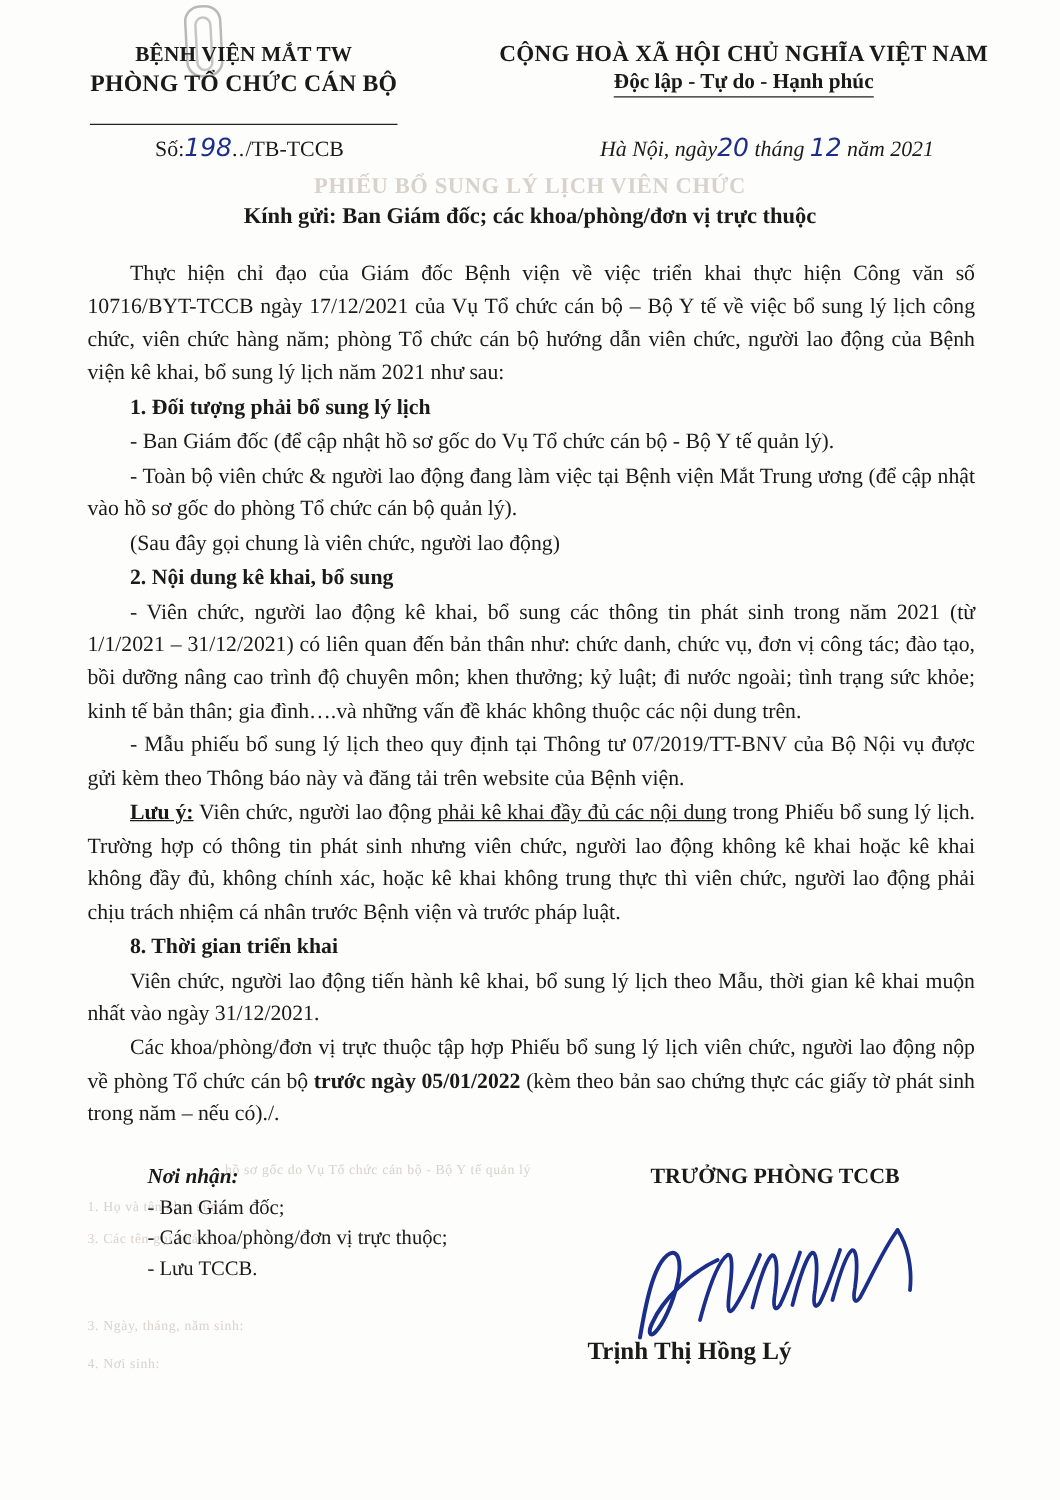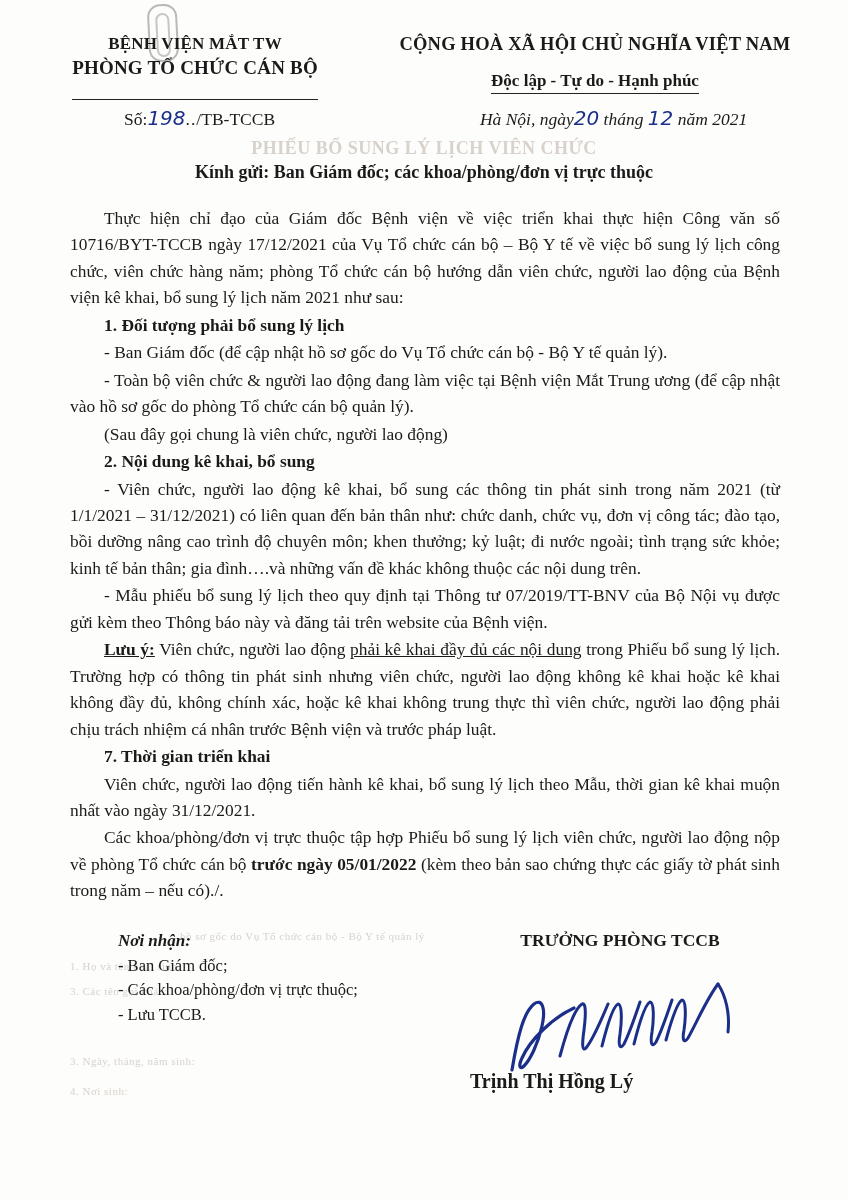--- a/index.html
+++ b/index.html
@@ -88,21 +88,21 @@
     padding-bottom: 20px;
   }
   .nation1 {
     font-size: 18.5px;
     font-weight: bold;
     letter-spacing: 0.2px;
   }
   .nation2 {
     font-size: 17px;
     font-weight: bold;
-    margin-top: 16px;
+    margin-top: 0;
   }
   .nation2 .underline-box {
     display: inline-block;
     border-bottom: 1.6px solid #222;
     padding-bottom: 2px;
   }
 
   .numberline {
     position: absolute;
     top: 106px;
@@ -245,21 +245,21 @@
     <p class="indent center-bold">1. Đối tượng phải bổ sung lý lịch</p>
     <p class="indent">- Ban Giám đốc (để cập nhật hồ sơ gốc do Vụ Tổ chức cán bộ - Bộ Y tế quản lý).</p>
     <p class="indent">- Toàn bộ viên chức &amp; người lao động đang làm việc tại Bệnh viện Mắt Trung ương (để cập nhật vào hồ sơ gốc do phòng Tổ chức cán bộ quản lý).</p>
     <p class="indent">(Sau đây gọi chung là viên chức, người lao động)</p>
     <p class="indent center-bold">2. Nội dung kê khai, bổ sung</p>
     <p class="indent">- Viên chức, người lao động kê khai, bổ sung các thông tin phát sinh trong năm 2021 (từ 1/1/2021 – 31/12/2021) có liên quan đến bản thân như: chức danh, chức vụ, đơn vị công tác; đào tạo, bồi dưỡng nâng cao trình độ chuyên môn; khen thưởng; kỷ luật; đi nước ngoài; tình trạng sức khỏe; kinh tế bản thân; gia đình….và những vấn đề khác không thuộc các nội dung trên.</p>
     <p class="indent">- Mẫu phiếu bổ sung lý lịch theo quy định tại Thông tư 07/2019/TT-BNV của Bộ Nội vụ được gửi kèm theo Thông báo này và đăng tải trên website của Bệnh viện.</p>
     <p class="indent">
       <span class="b u">Lưu ý:</span><span> Viên chức, người lao động </span><span class="u">phải kê khai đầy đủ các nội dung</span><span> trong Phiếu bổ sung lý lịch. Trường hợp có thông tin phát sinh nhưng viên chức, người lao động không kê khai hoặc kê khai không đầy đủ, không chính xác, hoặc kê khai không trung thực thì viên chức, người lao động phải chịu trách nhiệm cá nhân trước Bệnh viện và trước pháp luật.</span>
     </p>
-    <p class="indent center-bold">7. Thời gian triển khai</p>
+    <p class="indent center-bold">8. Thời gian triển khai</p>
     <p class="indent">Viên chức, người lao động tiến hành kê khai, bổ sung lý lịch theo Mẫu, thời gian kê khai muộn nhất vào ngày 31/12/2021.</p>
     <p class="indent">
       <span>Các khoa/phòng/đơn vị trực thuộc tập hợp Phiếu bổ sung lý lịch viên chức, người lao động nộp về phòng Tổ chức cán bộ </span><span class="b">trước ngày 05/01/2022</span><span> (kèm theo bản sao chứng thực các giấy tờ phát sinh trong năm – nếu có)./.</span>
     </p>
   </div>
 
   <div class="signblock">
     <div class="recv">
       <div class="t">Nơi nhận:</div>
       <div>- Ban Giám đốc;</div>

